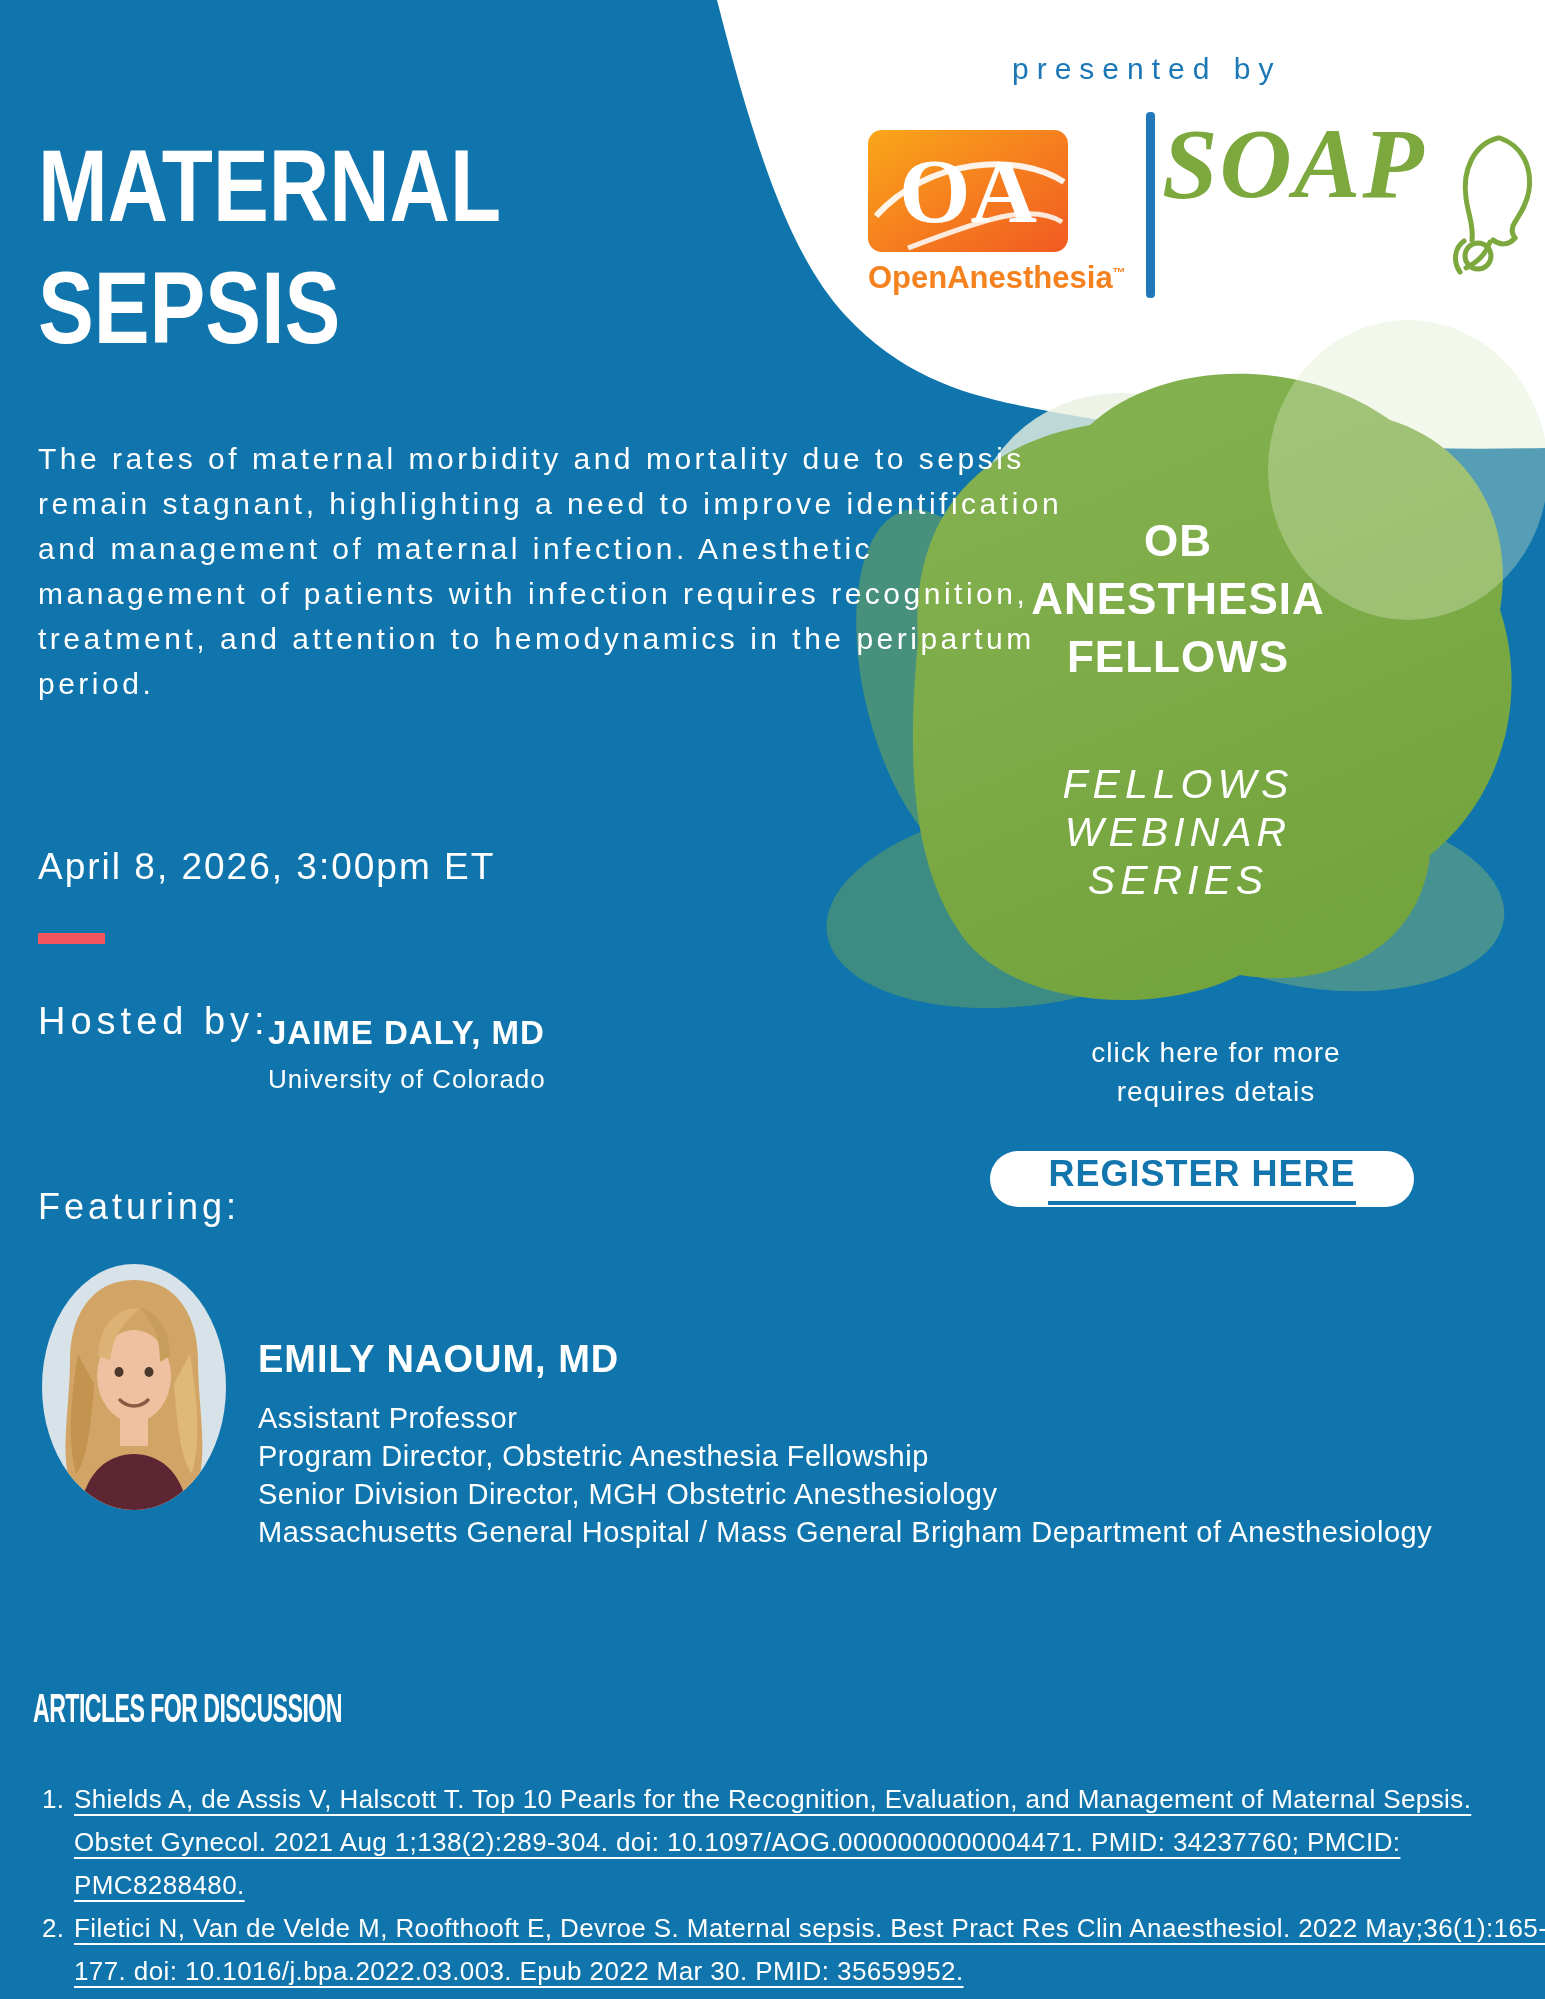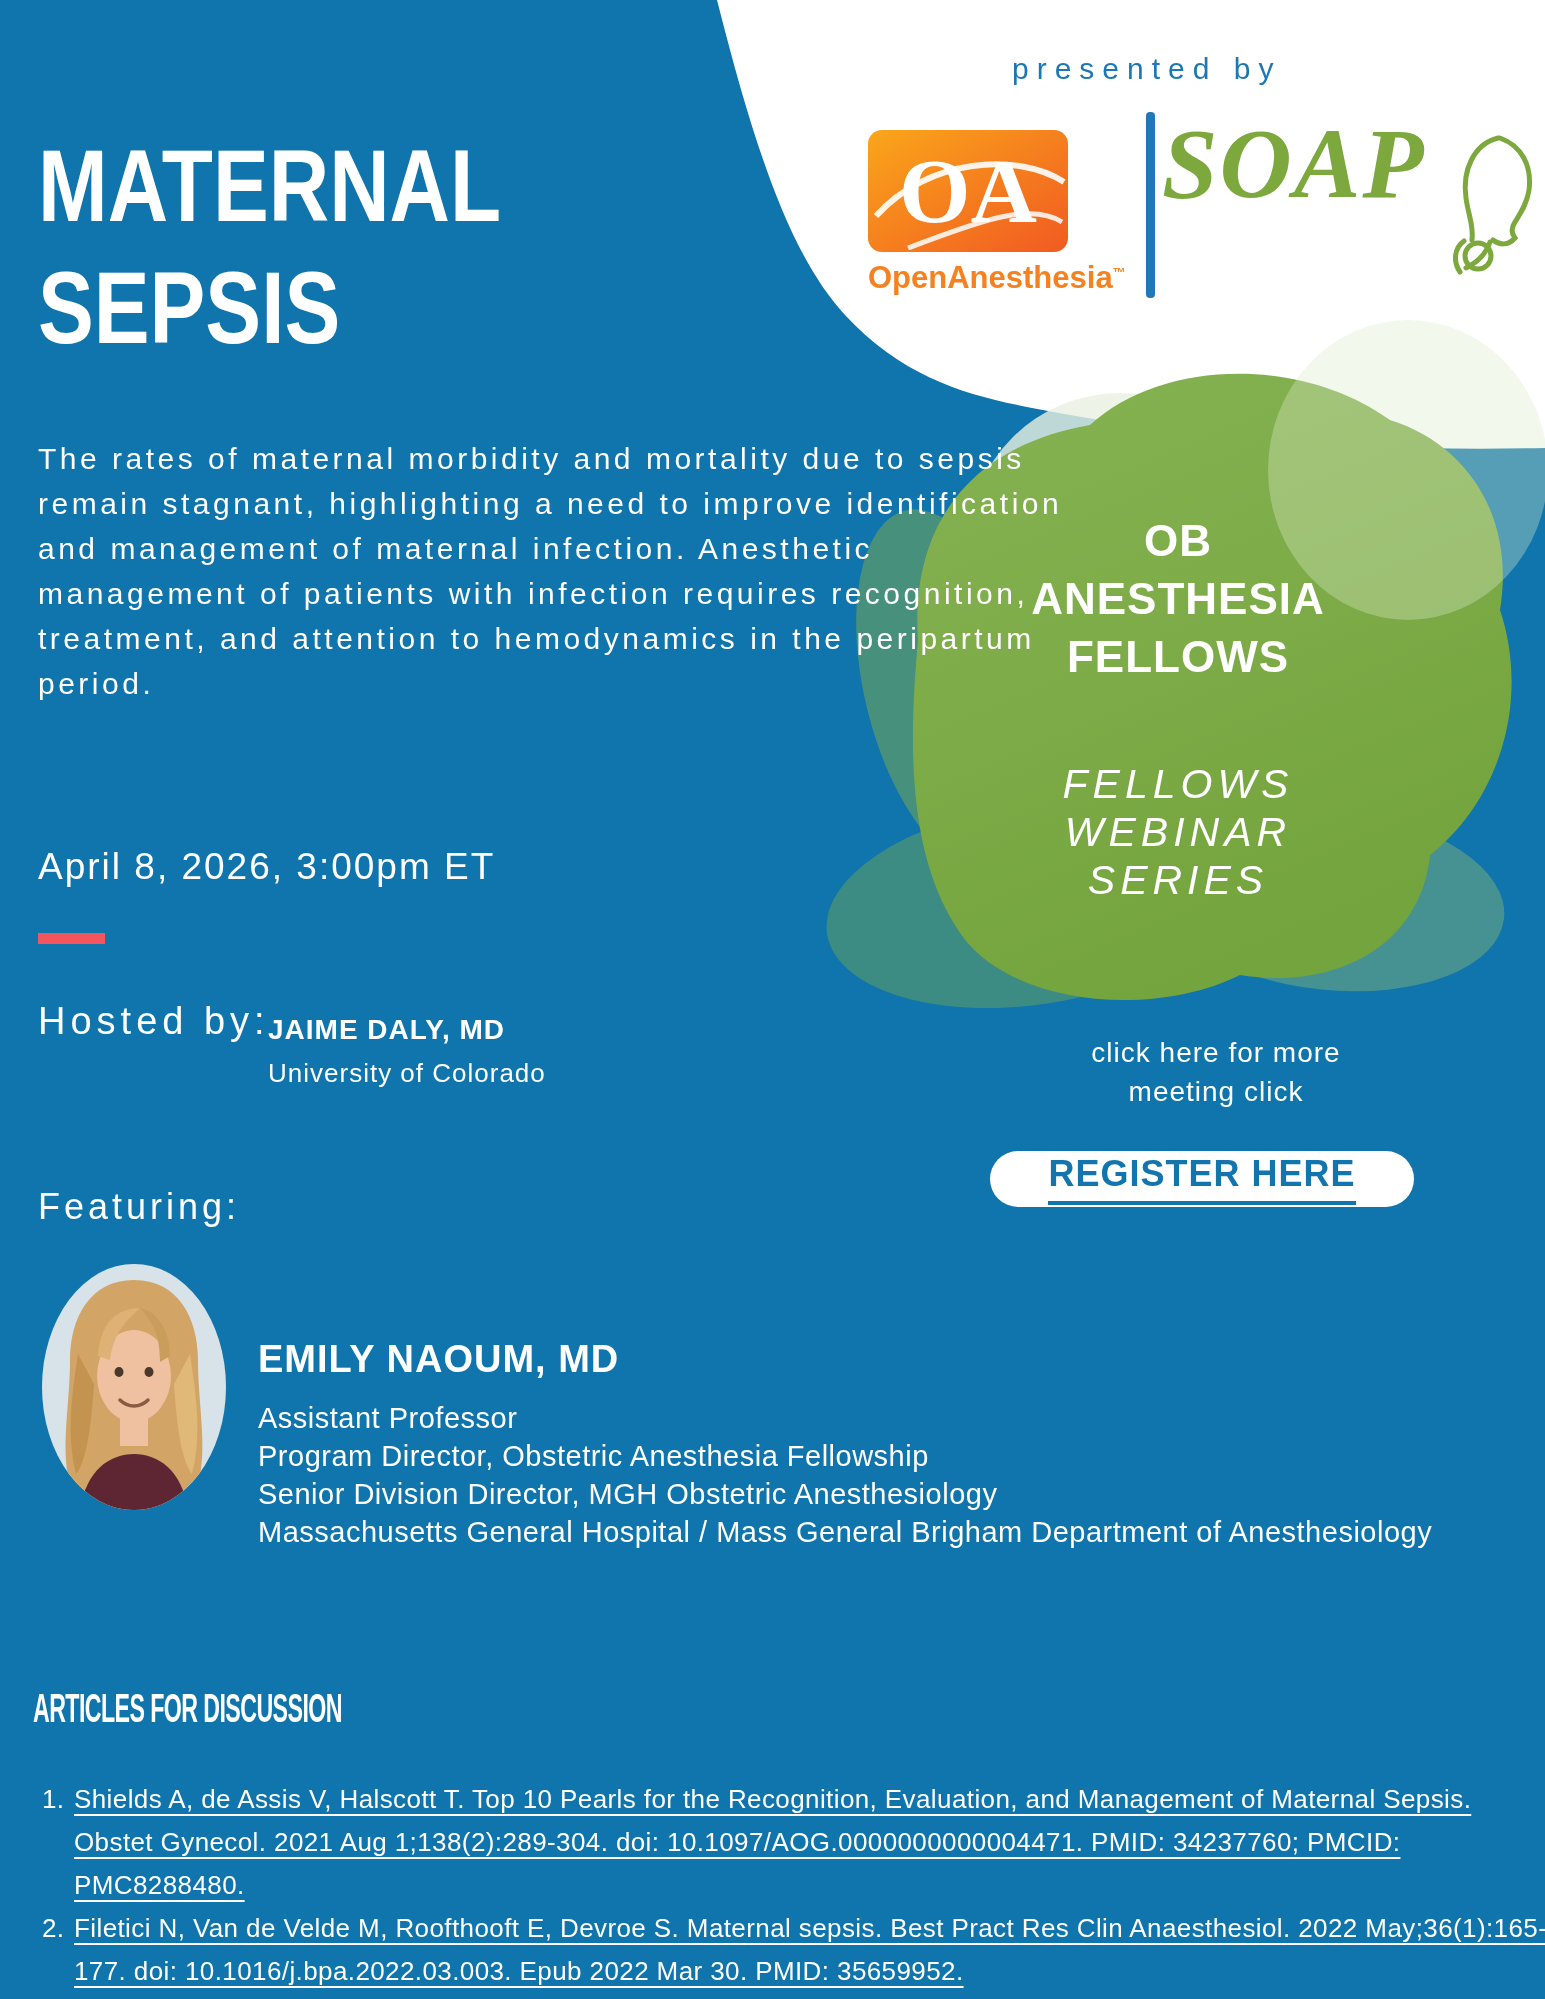--- a/index.html
+++ b/index.html
@@ -66,21 +66,21 @@
   .red-bar{
     position:absolute;left:38px;top:933px;width:67px;height:11px;
     background:var(--red);
   }
 
   .hosted-label{
     position:absolute;left:38px;top:1000px;
     font-size:38px;letter-spacing:5px;
   }
   .host{position:absolute;left:268px;top:1014px;}
-  .host-name{font-size:28px;font-weight:700;letter-spacing:1px;}
+  .host-name{font-size:33px;font-weight:700;letter-spacing:1px;}
   .host-aff{font-size:26px;letter-spacing:1px;margin-top:12px;}
 
   
   .blob-text{
     position:absolute;left:978px;top:512px;width:400px;text-align:center;
   }
   .blob-main{font-size:44px;line-height:58px;font-weight:700;letter-spacing:1px;}
   .blob-series{
     margin-top:74px;font-size:41px;line-height:48px;font-weight:400;letter-spacing:5px;font-style:italic;
   }
@@ -213,21 +213,21 @@
       <div>FELLOWS</div>
     </div>
     <div class="blob-series">
       <div>FELLOWS WEBINAR</div>
       <div>SERIES</div>
     </div>
   </div>
 
   <div class="cta-note">
     <div>click here for more</div>
-    <div>meeting click</div>
+    <div>requires detais</div>
   </div>
   <div class="register-btn">
     <span>REGISTER HERE</span>
   </div>
 
   <div class="featuring-label">Featuring:</div>
 
   <div class="avatar">
     <svg viewBox="0 0 184 246" width="184" height="246">
       <rect x="0" y="0" width="184" height="246" fill="#D8E3E9"></rect>

